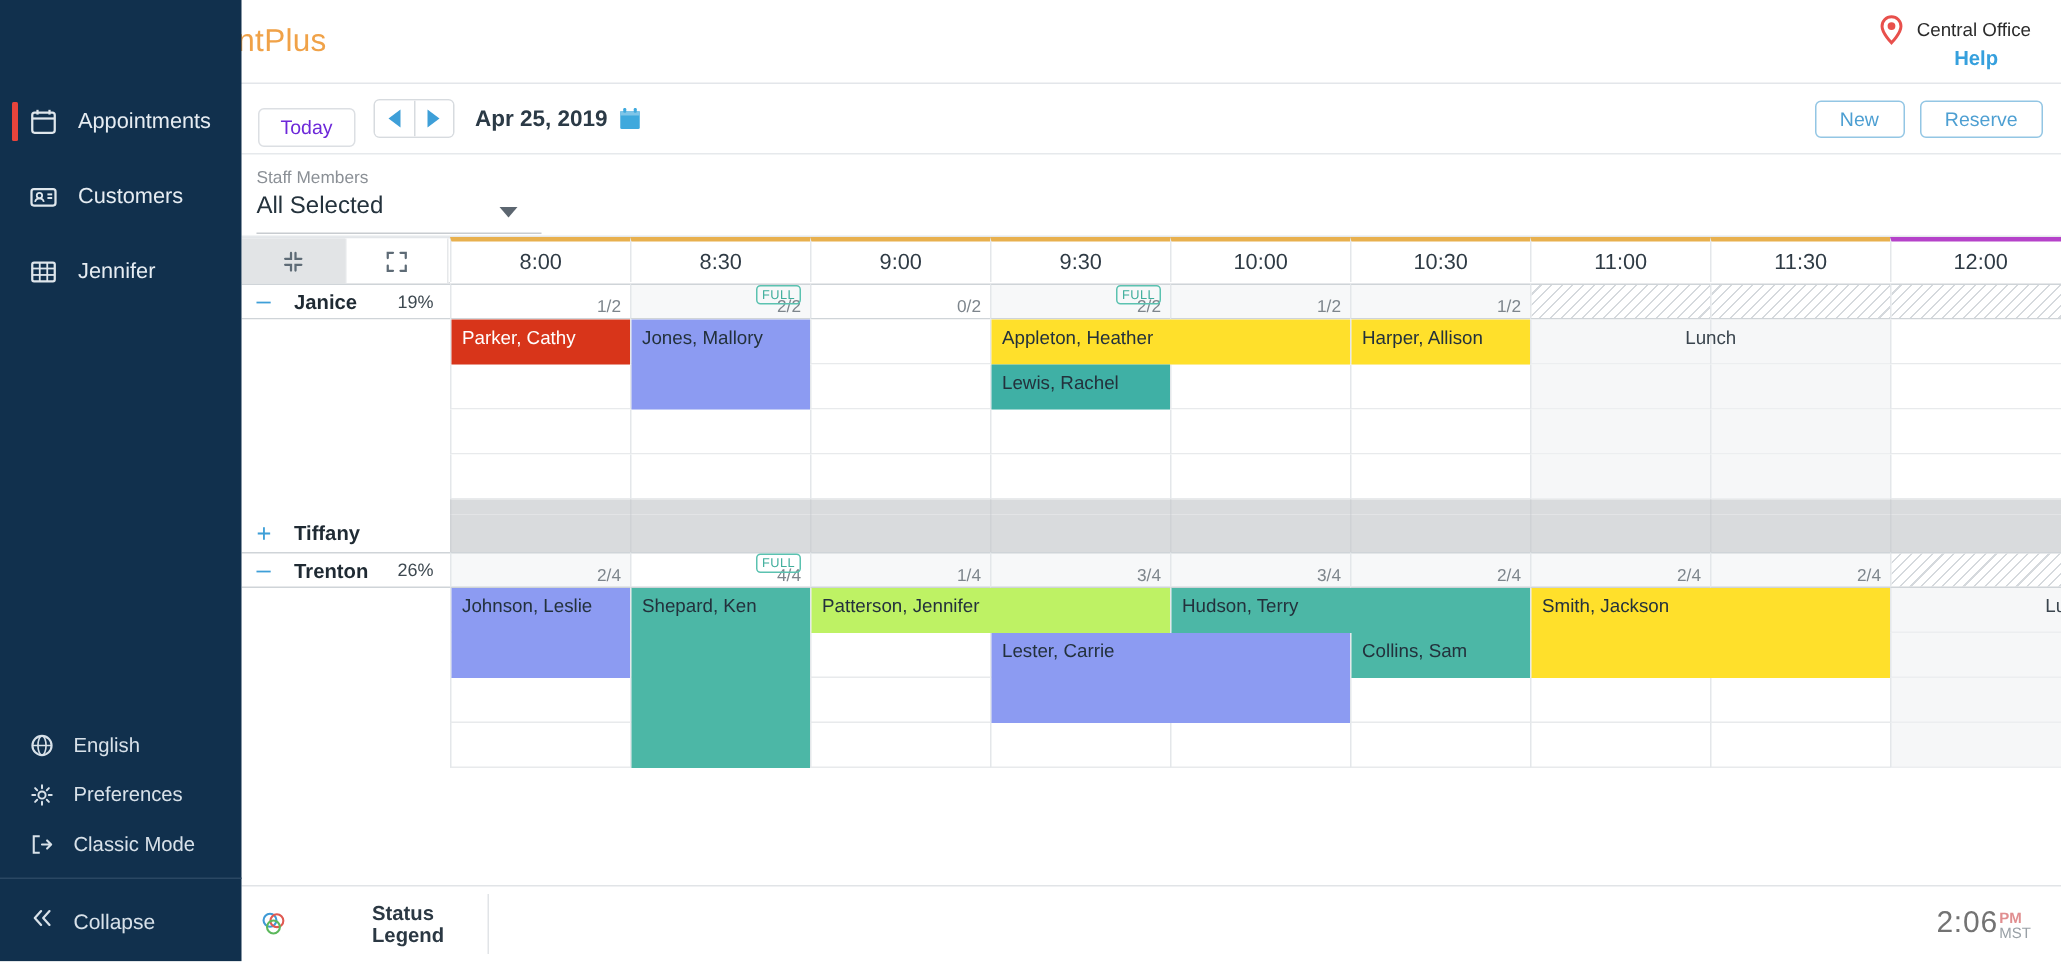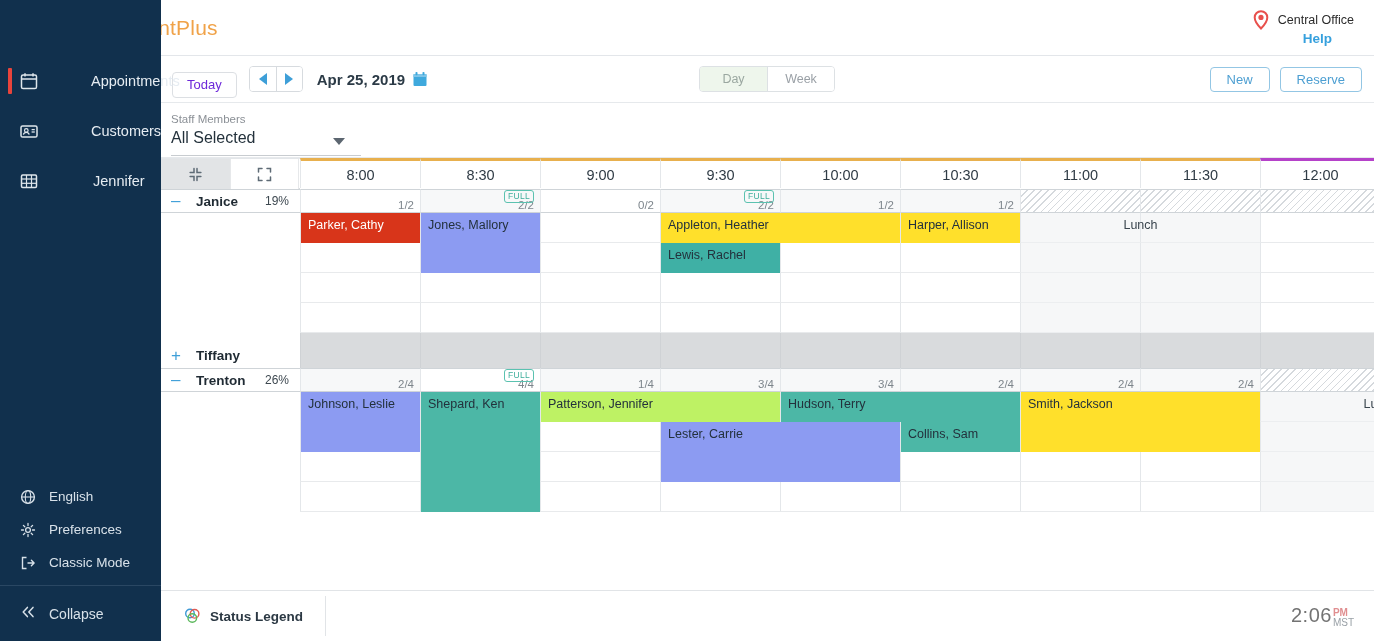--- a/index.html
+++ b/index.html
@@ -27,21 +27,21 @@
   .help-link { margin-left: 30px; color: #36a0dd; font-size: 13.5px; font-weight: bold; }
 
   
   .sidebar {
     position: absolute; left: 0; top: 0; width: 161px; height: 641px;
     background: #11304d; color: #dfe6ec; z-index: 5;
   }
   .side-top { position: absolute; top: 56px; left: 0; width: 161px; }
   .side-item {
     position: relative; display: flex; align-items: center;
-    height: 50px; padding-left: 20px; font-size: 14.5px; color: #e6ecf2; gap: 41px;
+    height: 50px; padding-left: 20px; font-size: 14.5px; color: #e6ecf2;
   }
   .side-item.active::before {
     content: ""; position: absolute; left: 8px; top: 12px;
     width: 4px; height: 26px; background: #e8443c; border-radius: 1px;
   }
   .side-item .sicon { width: 20px; margin-right: 12px; display: flex; align-items: center; }
   .side-bottom { position: absolute; bottom: 0; left: 0; width: 161px; }
   .side-small {
     display: flex; align-items: center; height: 33px; padding-left: 20px;
     font-size: 13.5px; color: #d8e1e9;
@@ -176,22 +176,22 @@
   .gray-cell { width: 120px; flex: 0 0 120px; height: 10px; background: #d9dbdd; border-left: 1px solid #cfd2d5; }
   .gray-gutter { height: 10px; background: #fff; }
 
   
   .footer {
     position: absolute; left: 161px; bottom: 0; width: 1213px; height: 51px;
     background: #fff; border-top: 1px solid #e1e4e7; display: flex; align-items: center;
   }
   .legend {
     display: flex; align-items: center; height: 40px; width: 165px;
-    padding-left: 22px; border-right: 1px solid #e1e4e7; font-size: 13.5px;
-    color: #2b3843; font-weight: bold;
+    padding-left: 12px; border-right: 1px solid #e1e4e7; font-size: 13.5px;
+    color: #2b3843; font-weight: bold; gap: 48px;
   }
   .legend-ic { width: 19px; height: 18px; margin-right: 8px; position: relative; }
   .clock { margin-left: auto; margin-right: 20px; display: flex; align-items: flex-start; }
   .clock-time { font-size: 20px; color: #737373; font-weight: 300; letter-spacing: .5px; }
   .clock-mer { display: flex; flex-direction: column; margin-left: 1px; margin-top: 4px; line-height: 10px; }
   .mer-pm { font-size: 10px; color: #e08e90; font-weight: bold; }
   .mer-tz { font-size: 10px; color: #9aa1a7; }
 </style>
 </head>
 <body>
@@ -320,24 +320,20 @@
       <div class="date-label">Apr 25, 2019</div>
       <span class="cal-icon">
         <svg width="14" height="15" viewBox="0 0 14 15">
           <rect x="0.5" y="2" width="13" height="12" rx="1" fill="#3fa9dd"></rect>
           <rect x="0.5" y="2" width="13" height="3" fill="#7fc5e8"></rect>
           <rect x="2.5" y="0" width="2" height="3.2" rx=".8" fill="#3fa9dd"></rect>
           <rect x="9.5" y="0" width="2" height="3.2" rx=".8" fill="#3fa9dd"></rect>
         </svg>
       </span>
 
-      <div class="dayweek">
-        <div class="dw sel">Day</div>
-        <div class="dw">Week</div>
-      </div>
 
       <div class="topright-btns">
         <div class="obtn">New</div>
         <div class="obtn">Reserve</div>
       </div>
     </div>
 
     <div class="staffbar">
       <div class="staff-label">Staff Members</div>
       <div class="staff-value">All Selected</div>

